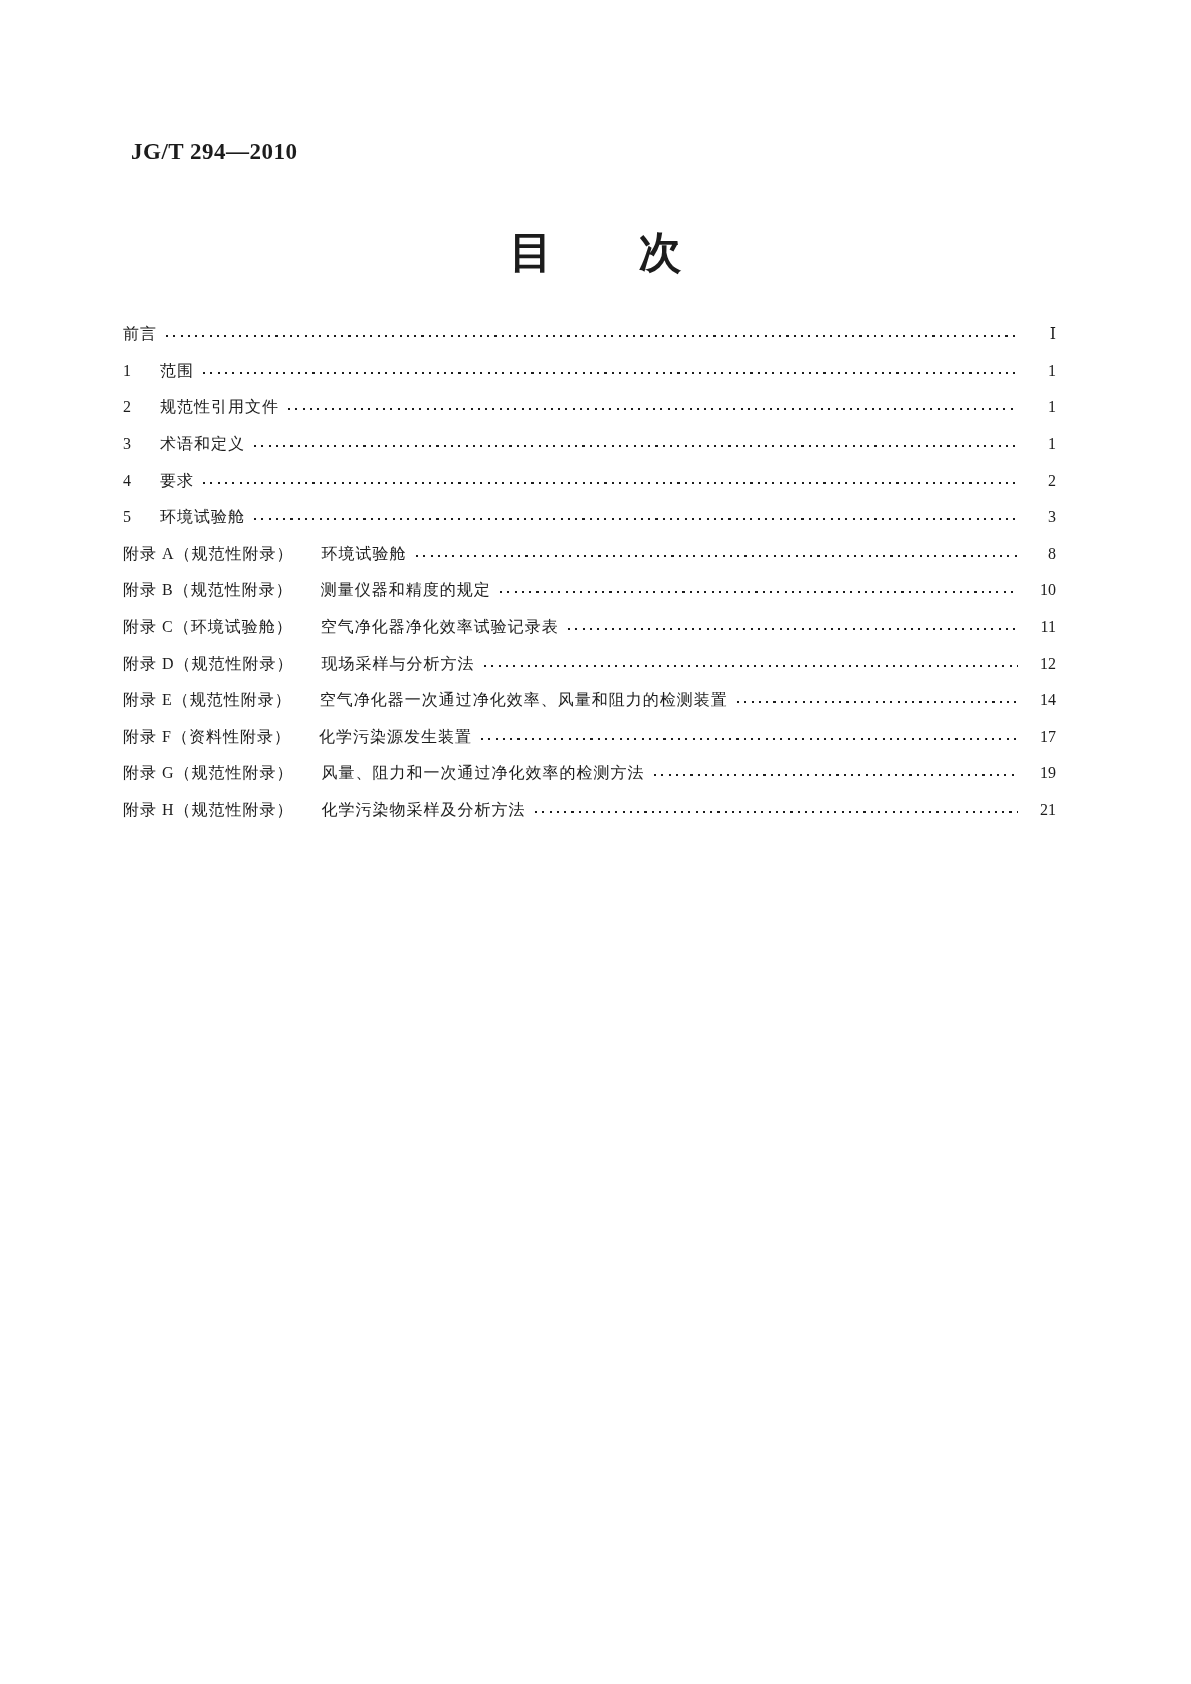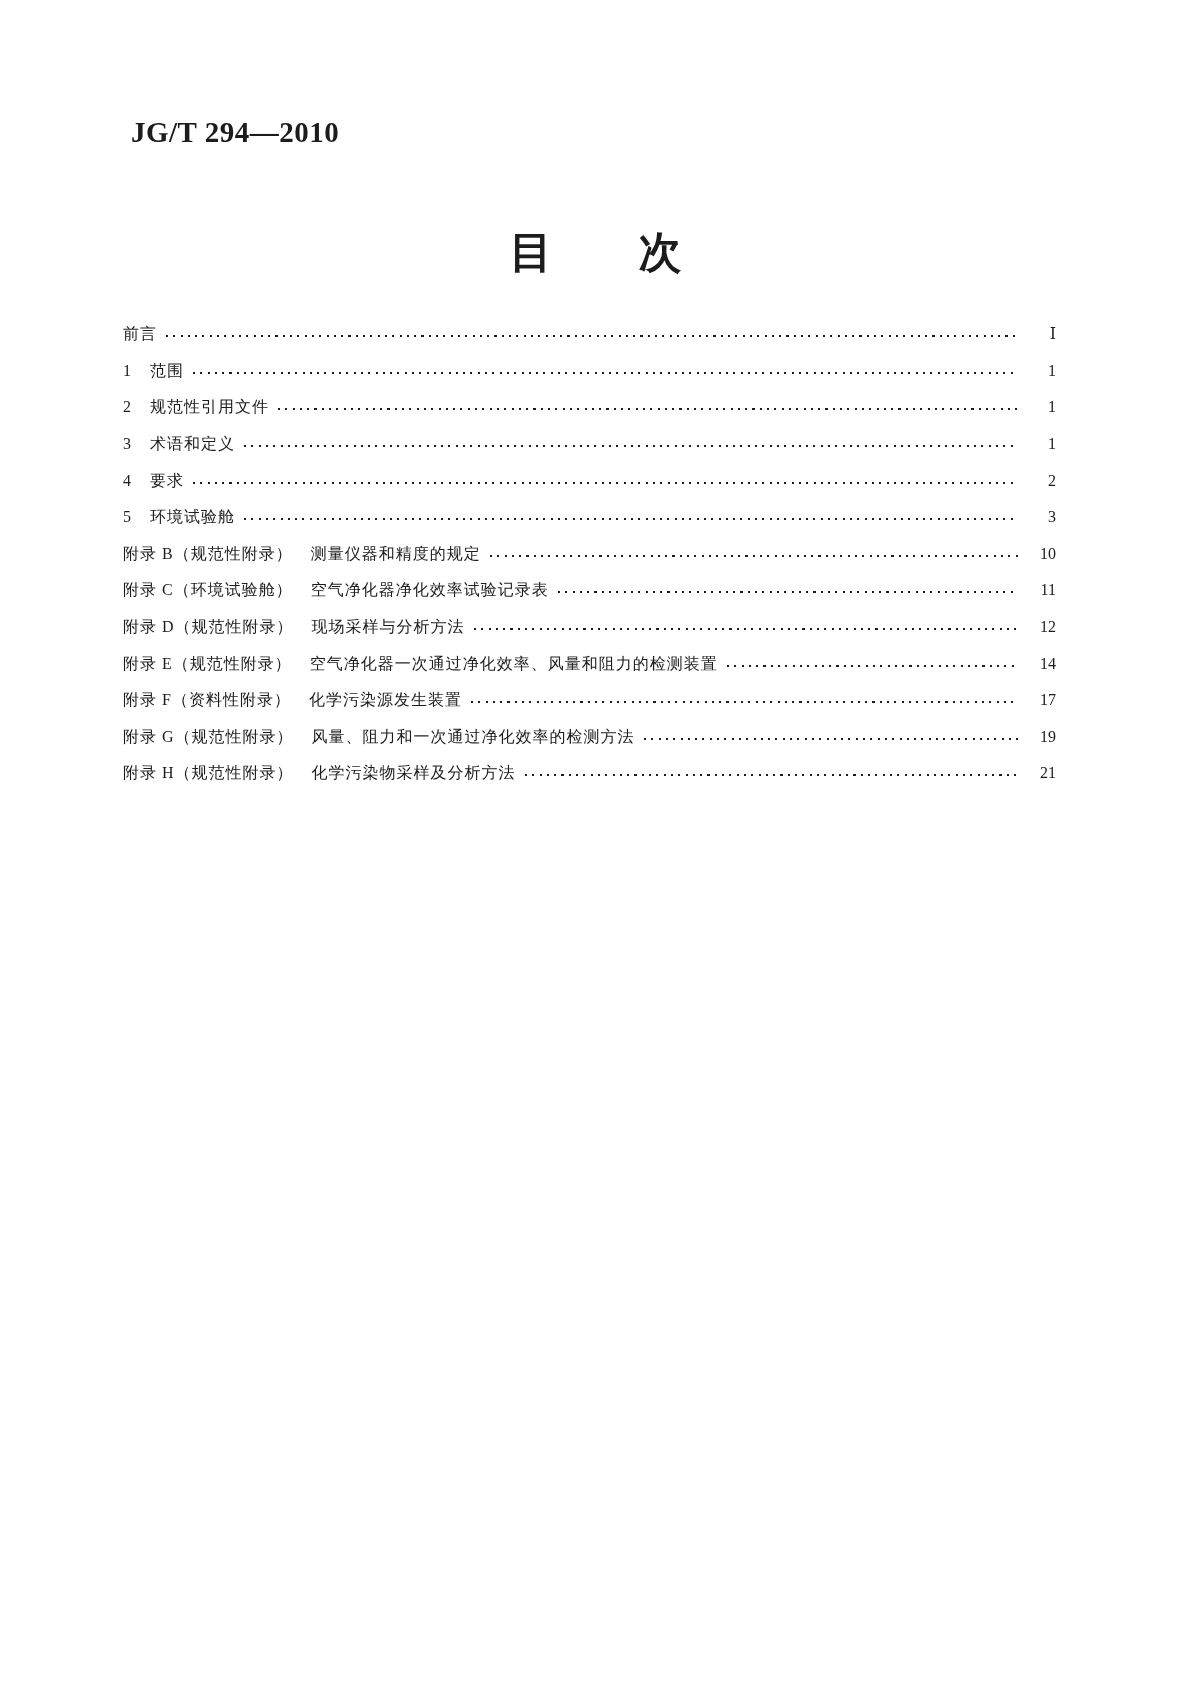--- a/index.html
+++ b/index.html
@@ -16,22 +16,22 @@
     overflow: hidden;
   }
   .page {
     position: absolute;
     inset: 0;
     background: #ffffff;
   }
   .std-number {
     position: absolute;
     left: 131px;
-    top: 116px;
-    font-size: 29px;
+    top: 139px;
+    font-size: 23px;
     font-weight: bold;
     letter-spacing: 0.5px;
     white-space: pre;
   }
   .doc-title {
     position: absolute;
     left: 0;
     top: 224px;
     width: 100%;
     margin: 0;
@@ -55,21 +55,21 @@
     font-size: 16px;
     line-height: 1;
   }
   .toc-label {
     flex: 0 0 auto;
     white-space: pre;
     letter-spacing: 1px;
   }
   .toc-title {
     flex: 0 0 auto;
-    margin-left: 18px;
+    margin-left: 28px;
     white-space: pre;
     letter-spacing: 1px;
   }
   .toc-leader {
     flex: 1 1 auto;
     height: 2px;
     margin: 0 12px 0 9px;
     transform: translateY(2px);
     background: repeating-linear-gradient(
       to right,
@@ -123,20 +123,26 @@
     <span class="toc-leader"></span>
     <span class="toc-page">2</span>
   </div>
       <div class="toc-row">
     <span class="toc-label">5</span>
     <span class="toc-title">环境试验舱</span>
     <span class="toc-leader"></span>
     <span class="toc-page">3</span>
   </div>
       <div class="toc-row">
+    <span class="toc-label">附录 A（规范性附录）</span>
+    <span class="toc-title">环境试验舱</span>
+    <span class="toc-leader"></span>
+    <span class="toc-page">8</span>
+  </div>
+      <div class="toc-row">
     <span class="toc-label">附录 B（规范性附录）</span>
     <span class="toc-title">测量仪器和精度的规定</span>
     <span class="toc-leader"></span>
     <span class="toc-page">10</span>
   </div>
       <div class="toc-row">
     <span class="toc-label">附录 C（环境试验舱）</span>
     <span class="toc-title">空气净化器净化效率试验记录表</span>
     <span class="toc-leader"></span>
     <span class="toc-page">11</span>

